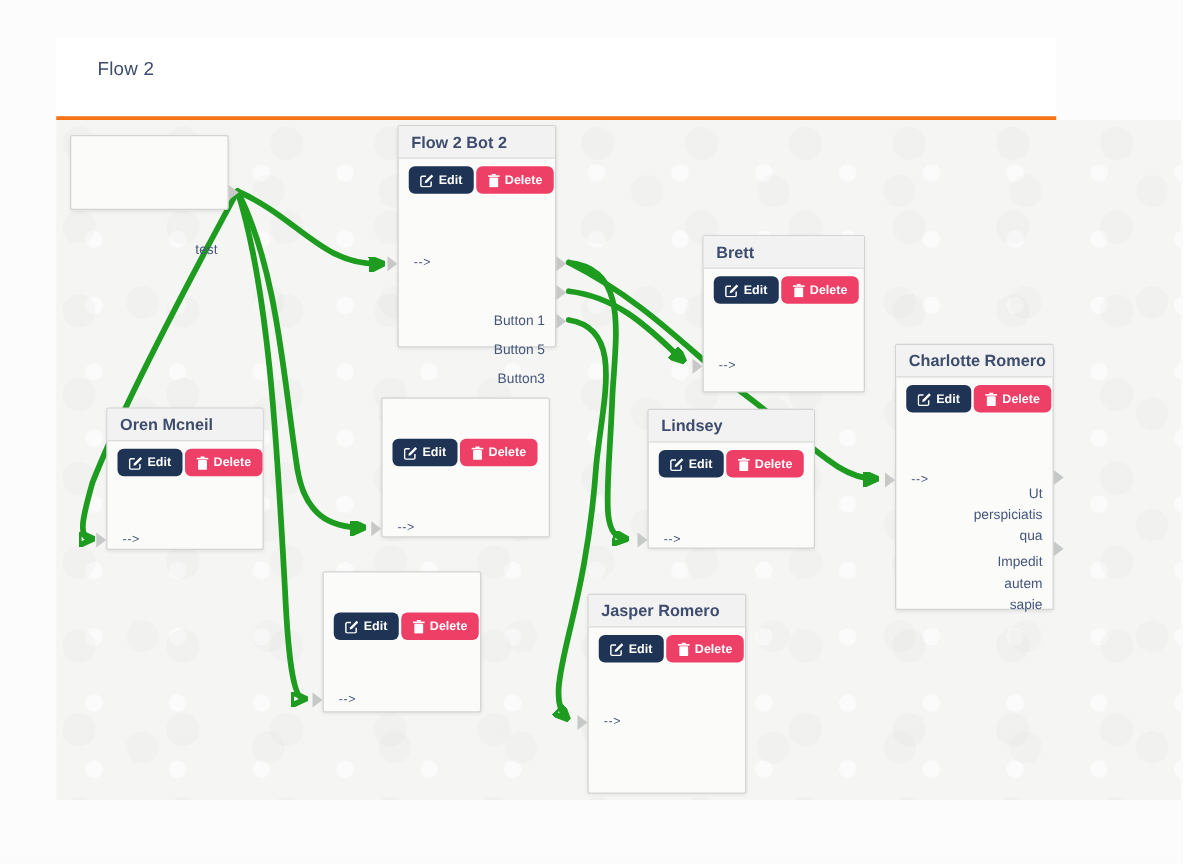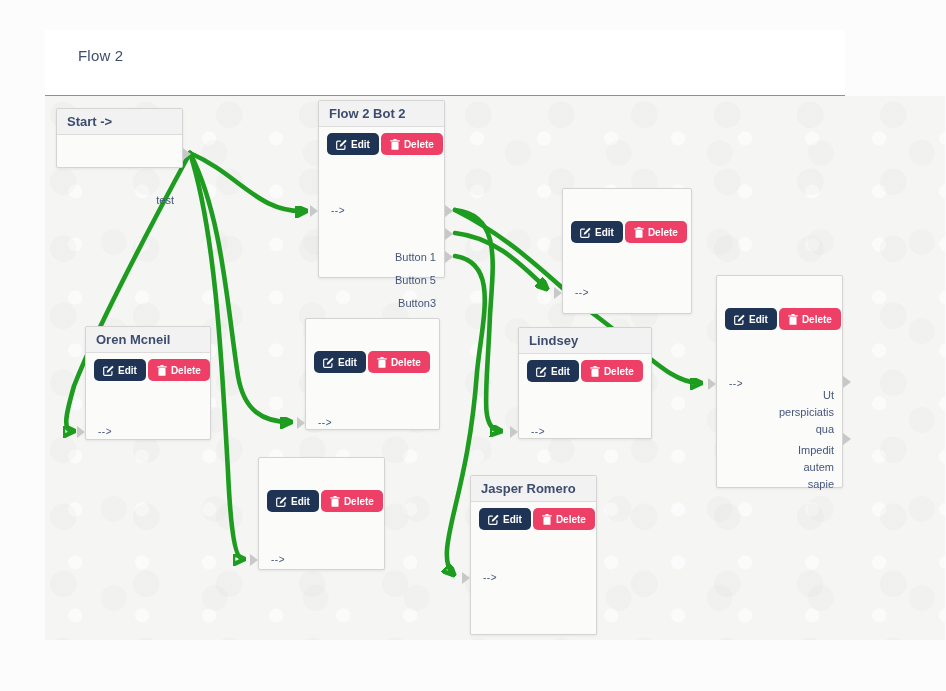--- a/index.html
+++ b/index.html
@@ -15,21 +15,21 @@
   *{margin:0;padding:0;box-sizing:border-box;}
   html,body{width:946px;height:691px;overflow:hidden;}
   body{
     position:relative;
     background:#fcfcfc;
     font-family:"Liberation Sans","DejaVu Sans",sans-serif;
   }
   
   .header-card{
     position:absolute;left:45px;top:30px;width:800px;height:66px;
-    background:#ffffff;border-bottom:1px solid #f97316;z-index:1;
+    background:#ffffff;border-bottom:3px solid #f97316;z-index:1;
   }
   .page-title{
     position:absolute;left:33px;top:17px;
     font-size:15px;color:var(--text-heading);letter-spacing:.2px;
   }
   
   .canvas{
     position:absolute;left:45px;top:96px;width:900px;height:544px;
     background-color:#f5f6f4;
     background-image:
@@ -105,21 +105,20 @@
   <path d="M190,153 C158,212 98,325 74,386 C66,414 62,431 73,431" marker-end="url(#arrow)"></path>
   <path d="M190,153 C222,215 227,305 238,376 C244,411 263,422 290,422" marker-end="url(#arrow)"></path>
   <path d="M190,153 C216,235 222,365 228,472 C231,537 236,559 243,559" marker-end="url(#arrow)"></path>
   <path d="M455,210 C502,215 493,265 490,315 C487,392 479,429 500,431" marker-end="url(#arrow)"></path>
   <path d="M455,210 C520,243 553,283 595,315 C652,358 672,383 700,383" marker-end="url(#arrow)"></path>
   <path d="M455,233 C498,238 524,268 546,288" marker-end="url(#arrow)"></path>
   <path d="M455,256 C500,263 482,320 477,372 C470,470 449,518 447,550 C446,564 449,570 453,574" marker-end="url(#arrow)"></path>
 </svg>
 
 <div class="node" style="left:56px;top:108px;width:127px;height:60px">
-  <div class="node-header">Start -&gt;</div>
   <div class="out-label" style="top:38px">test</div>
   <i class="tri tri-out" style="top:39px"></i>
 </div>
 
 <div class="node" style="left:318px;top:100px;width:127px;height:178px">
   <div class="node-header">Flow 2 Bot 2</div>
   <div class="btn-row">
     <button class="btn btn-edit">
       <svg width="11" height="11" viewBox="0 0 16 16" fill="none">
           <path d="M13 9v4.5a1.5 1.5 0 0 1-1.5 1.5h-9A1.5 1.5 0 0 1 1 13.5v-9A1.5 1.5 0 0 1 2.5 3H7" stroke="#fff" stroke-width="1.7"></path>
@@ -140,20 +139,21 @@
   <i class="tri tri-in" style="top:104px"></i>
   <div class="out-label" style="top:103px">Button 1</div>
   <div class="out-label" style="top:126px">Button 5</div>
   <div class="out-label" style="top:149px">Button3</div>
   <i class="tri tri-out" style="top:104px"></i>
   <i class="tri tri-out" style="top:127px"></i>
   <i class="tri tri-out" style="top:150px"></i>
 </div>
 
 <div class="node" style="left:562px;top:188px;width:130px;height:126px">
+  <div class="node-header">Brett</div>
   <div class="btn-row">
     <button class="btn btn-edit">
       <svg width="11" height="11" viewBox="0 0 16 16" fill="none">
           <path d="M13 9v4.5a1.5 1.5 0 0 1-1.5 1.5h-9A1.5 1.5 0 0 1 1 13.5v-9A1.5 1.5 0 0 1 2.5 3H7" stroke="#fff" stroke-width="1.7"></path>
           <path d="M6 8.5 13.5 1l2 2L8 10.5l-2.6.6z" fill="#fff"></path>
         </svg>
       <span>Edit</span>
     </button>
     <button class="btn btn-delete">
       <svg width="10" height="11" viewBox="0 0 12 14">
@@ -185,20 +185,21 @@
           <rect x="4" y="0" width="4" height="1.8" fill="#fff"></rect>
         </svg>
       <span>Delete</span>
     </button>
   </div>
   <span class="in-label" style="top:98px">--&gt;</span>
   <i class="tri tri-in" style="top:98px"></i>
 </div>
 
 <div class="node" style="left:716px;top:275px;width:127px;height:213px">
+  <div class="node-header">Charlotte Romero</div>
   <div class="btn-row">
     <button class="btn btn-edit">
       <svg width="11" height="11" viewBox="0 0 16 16" fill="none">
           <path d="M13 9v4.5a1.5 1.5 0 0 1-1.5 1.5h-9A1.5 1.5 0 0 1 1 13.5v-9A1.5 1.5 0 0 1 2.5 3H7" stroke="#fff" stroke-width="1.7"></path>
           <path d="M6 8.5 13.5 1l2 2L8 10.5l-2.6.6z" fill="#fff"></path>
         </svg>
       <span>Edit</span>
     </button>
     <button class="btn btn-delete">
       <svg width="10" height="11" viewBox="0 0 12 14">

